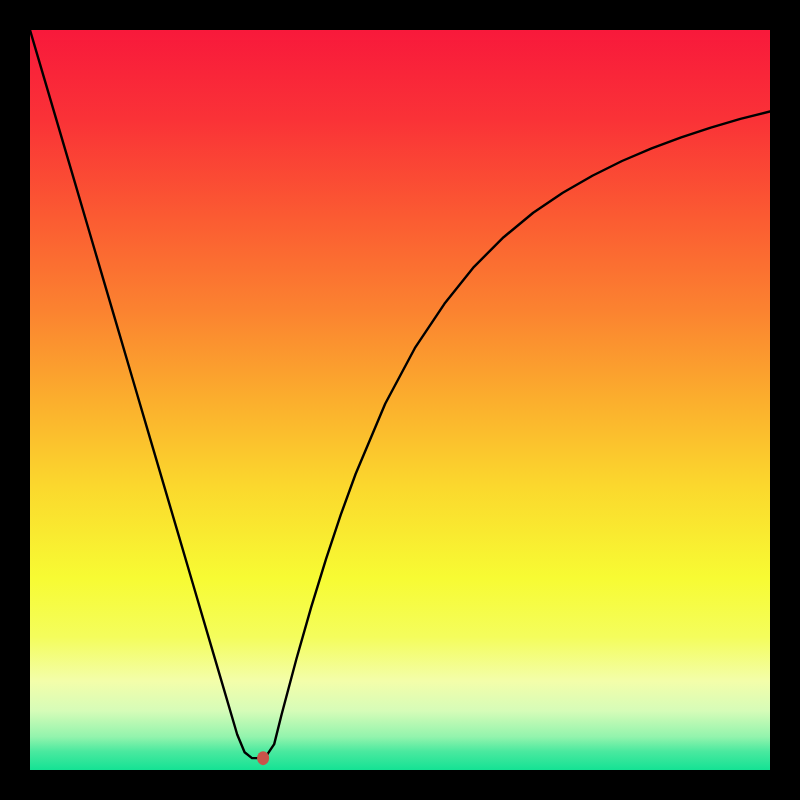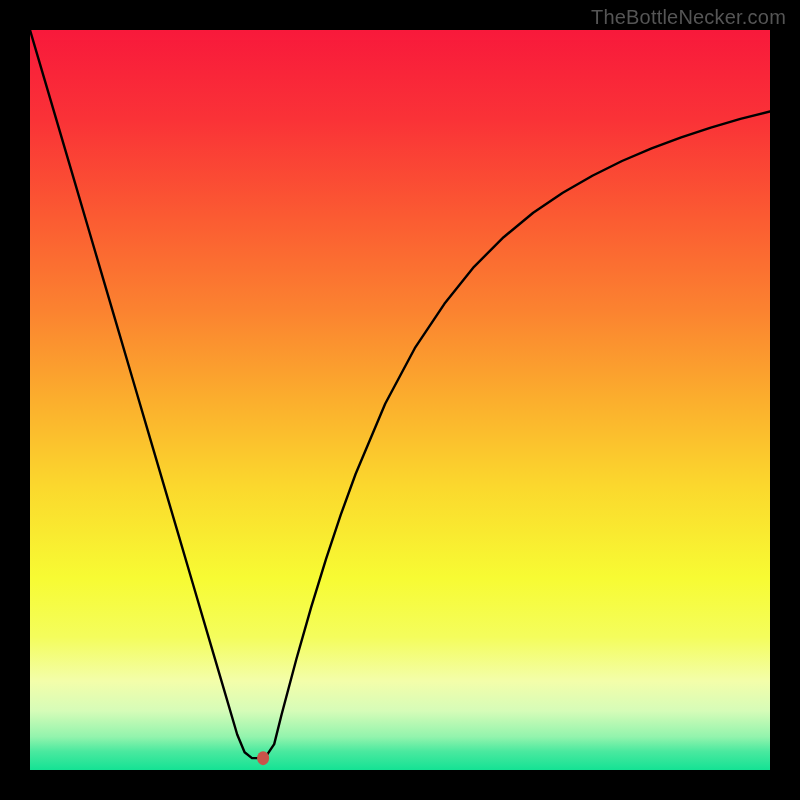--- a/index.html
+++ b/index.html
@@ -62,14 +62,13 @@
             <stop offset="95.5%" stop-color="#93f4ad"></stop>
             <stop offset="97.5%" stop-color="#4ae99f"></stop>
             <stop offset="100%" stop-color="#14e294"></stop>
           </linearGradient>
       </defs>
       <rect x="0" y="0" width="740" height="740" fill="url(#bg-grad)"></rect>
       <path id="curve" fill="none" stroke-width="2.4" stroke-linecap="round" stroke-linejoin="round" d="M0.00 0.00 L14.80 50.32 L29.60 100.64 L44.40 150.96 L59.20 201.28 L74.00 251.60 L88.80 301.92 L103.60 352.24 L118.40 402.56 L133.20 452.88 L148.00 503.20 L162.80 553.52 L177.60 603.84 L192.40 654.16 L207.20 704.48 L214.60 722.24 L222.00 728.16 L229.40 728.16 L236.80 725.20 L244.20 714.10 L251.60 684.50 L266.40 629.00 L281.20 577.20 L296.00 529.10 L310.80 484.70 L325.60 444.00 L355.20 373.70 L384.80 318.20 L414.40 273.80 L444.00 236.80 L473.60 207.20 L503.20 182.78 L532.80 162.80 L562.40 145.78 L592.00 130.98 L621.60 118.40 L651.20 107.30 L680.80 97.68 L710.40 88.80 L740.00 81.40" stroke="#000000"></path>
       <ellipse id="marker" rx="6" ry="7" cx="233.1" cy="728.16" fill="#c9534a"></ellipse>
     </svg>
   </div>
-  <div class="watermark">TheBottleNecker.com</div>
 </div>
 
 </body></html>

